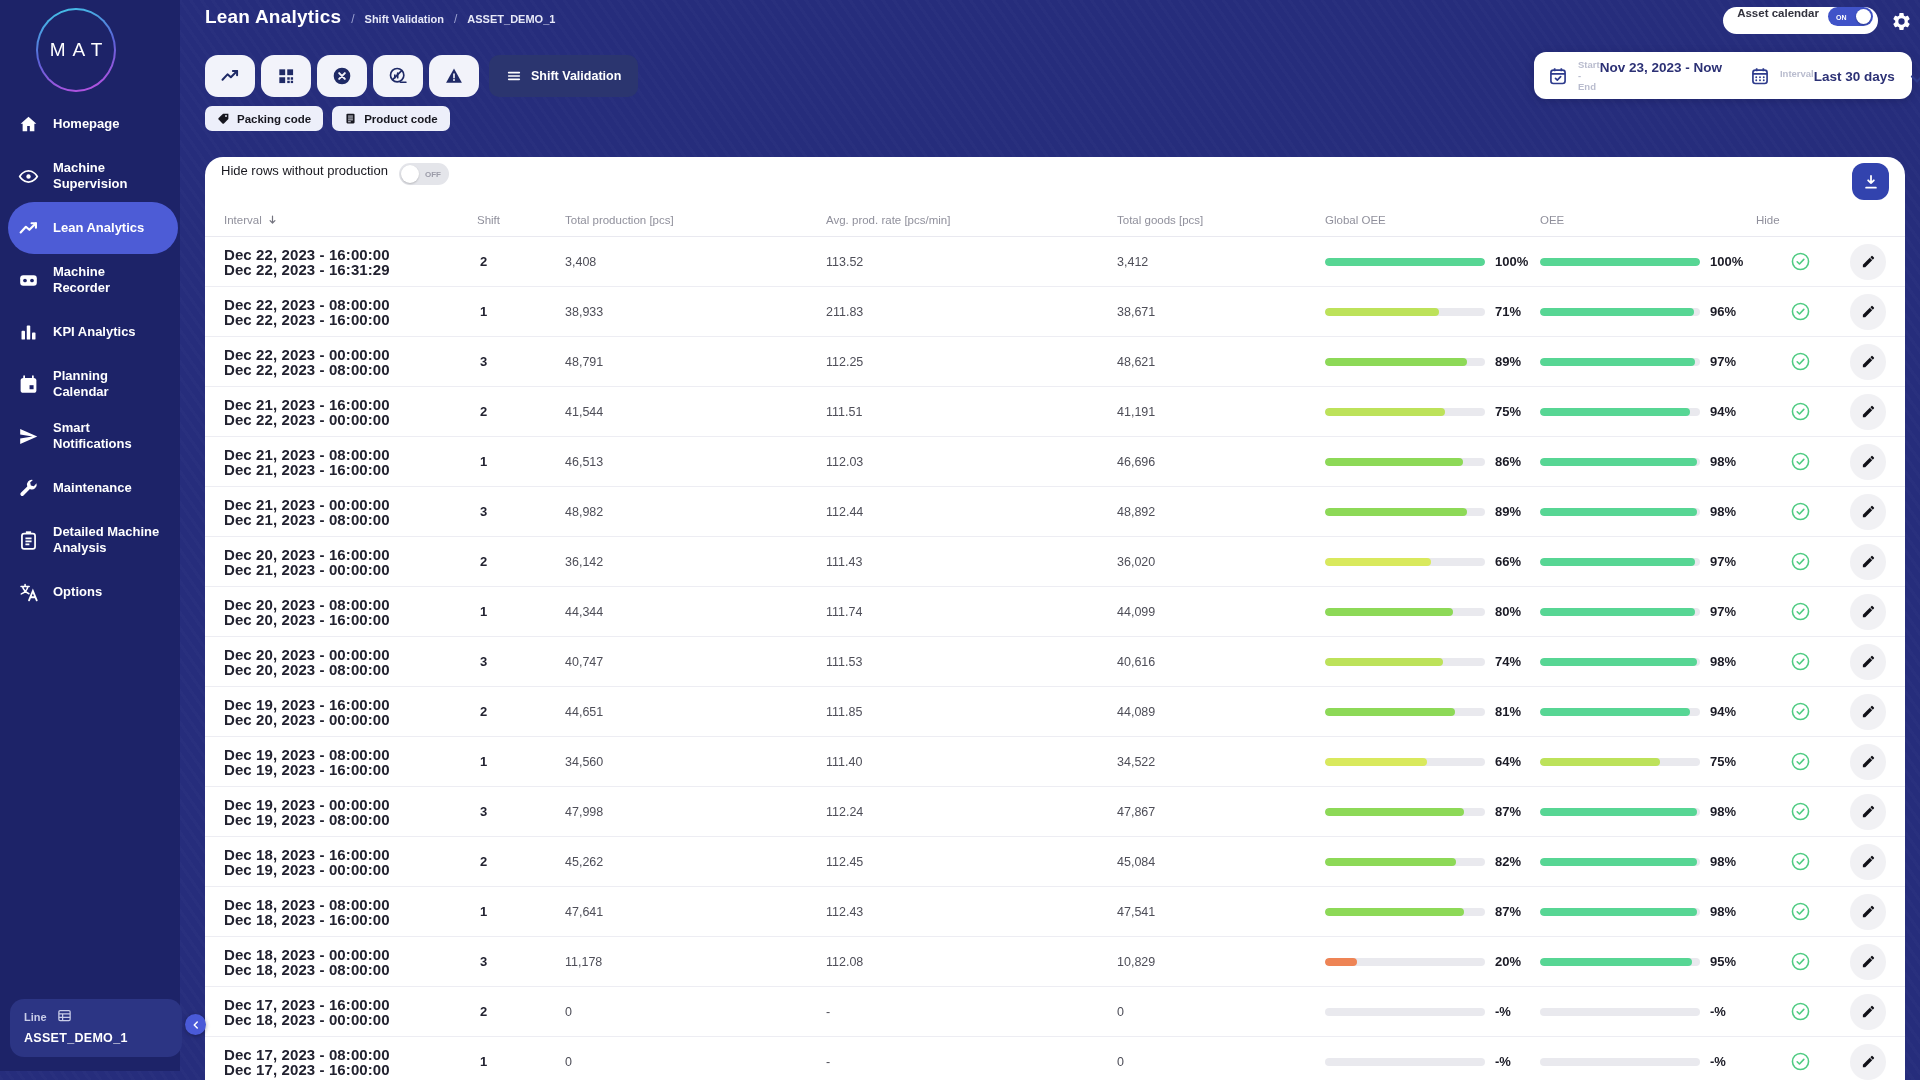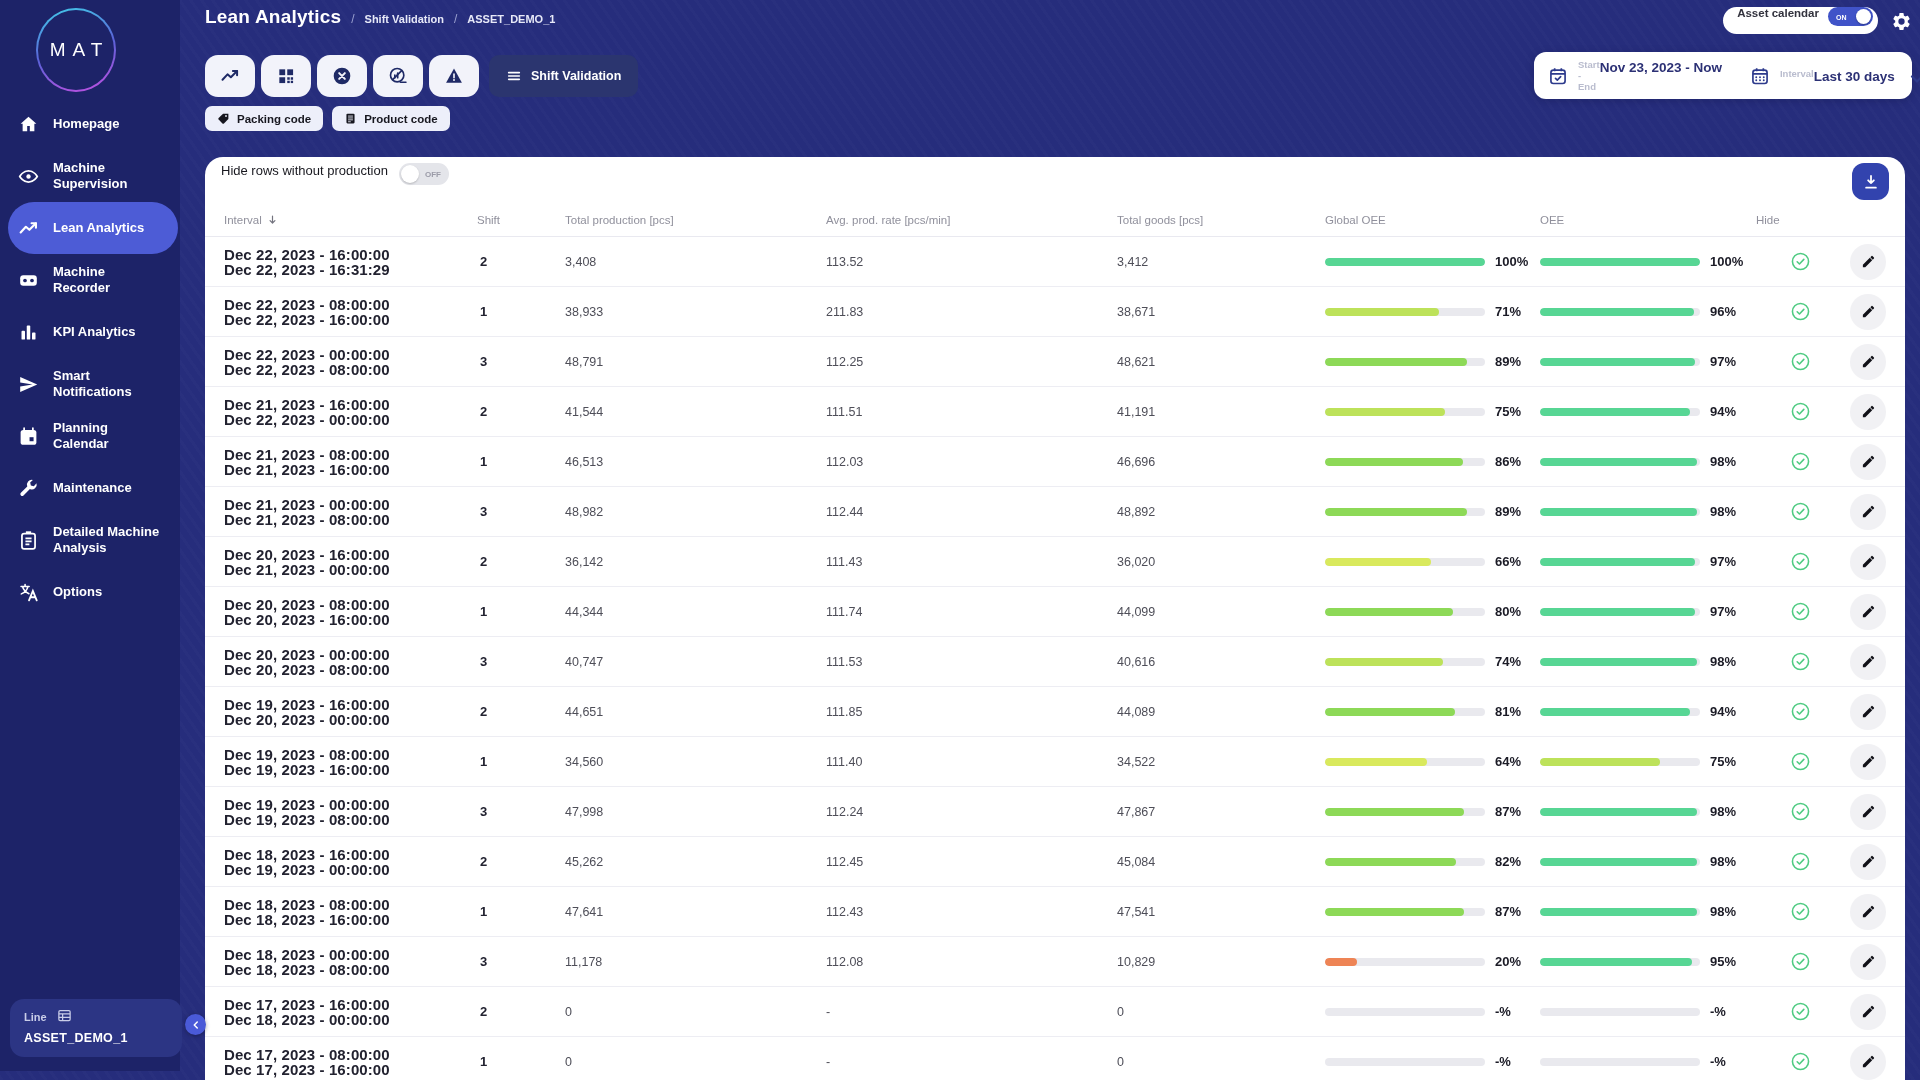--- a/index.html
+++ b/index.html
@@ -162,36 +162,36 @@
               <rect x="4" y="10" width="4" height="10" rx="1"></rect>
               <rect x="10" y="4" width="4" height="16" rx="1"></rect>
               <rect x="16" y="12" width="4" height="8" rx="1"></rect>
             </svg>
           </span>
     <span class="nav-label">KPI Analytics</span>
   </div>
 
   <div class="nav-item">
     <span class="nav-icon">
-            <svg viewBox="0 0 24 24" fill="currentColor">
-              <path d="M2.5 20.5 22 12 2.5 3.5v6.3L16.5 12 2.5 14.2z"></path>
-            </svg>
-          </span>
-    <span class="nav-label">Smart Notifications</span>
-  </div>
-
-  <div class="nav-item">
-    <span class="nav-icon">
             <svg viewBox="0 0 24 24">
               <path d="M7 2.5v3M17 2.5v3" stroke="currentColor" stroke-width="2" stroke-linecap="round" fill="none"></path>
               <rect x="3" y="4.5" width="18" height="17" rx="3" fill="currentColor"></rect>
               <rect x="13.2" y="12.8" width="4.6" height="4.6" fill="#1d2368"></rect>
             </svg>
           </span>
     <span class="nav-label">Planning Calendar</span>
+  </div>
+
+  <div class="nav-item">
+    <span class="nav-icon">
+            <svg viewBox="0 0 24 24" fill="currentColor">
+              <path d="M2.5 20.5 22 12 2.5 3.5v6.3L16.5 12 2.5 14.2z"></path>
+            </svg>
+          </span>
+    <span class="nav-label">Smart Notifications</span>
   </div>
 
   <div class="nav-item">
     <span class="nav-icon">
             <svg viewBox="0 0 24 24" fill="currentColor">
               <path d="M21.2 6.1a5.5 5.5 0 0 1-7.6 6.5l-7.3 7.3a2.1 2.1 0 0 1-3-3l7.3-7.3A5.5 5.5 0 0 1 17 2.2l-3.1 3 .8 3.3 3.4.9z"></path>
             </svg>
           </span>
     <span class="nav-label">Maintenance</span>
   </div>

